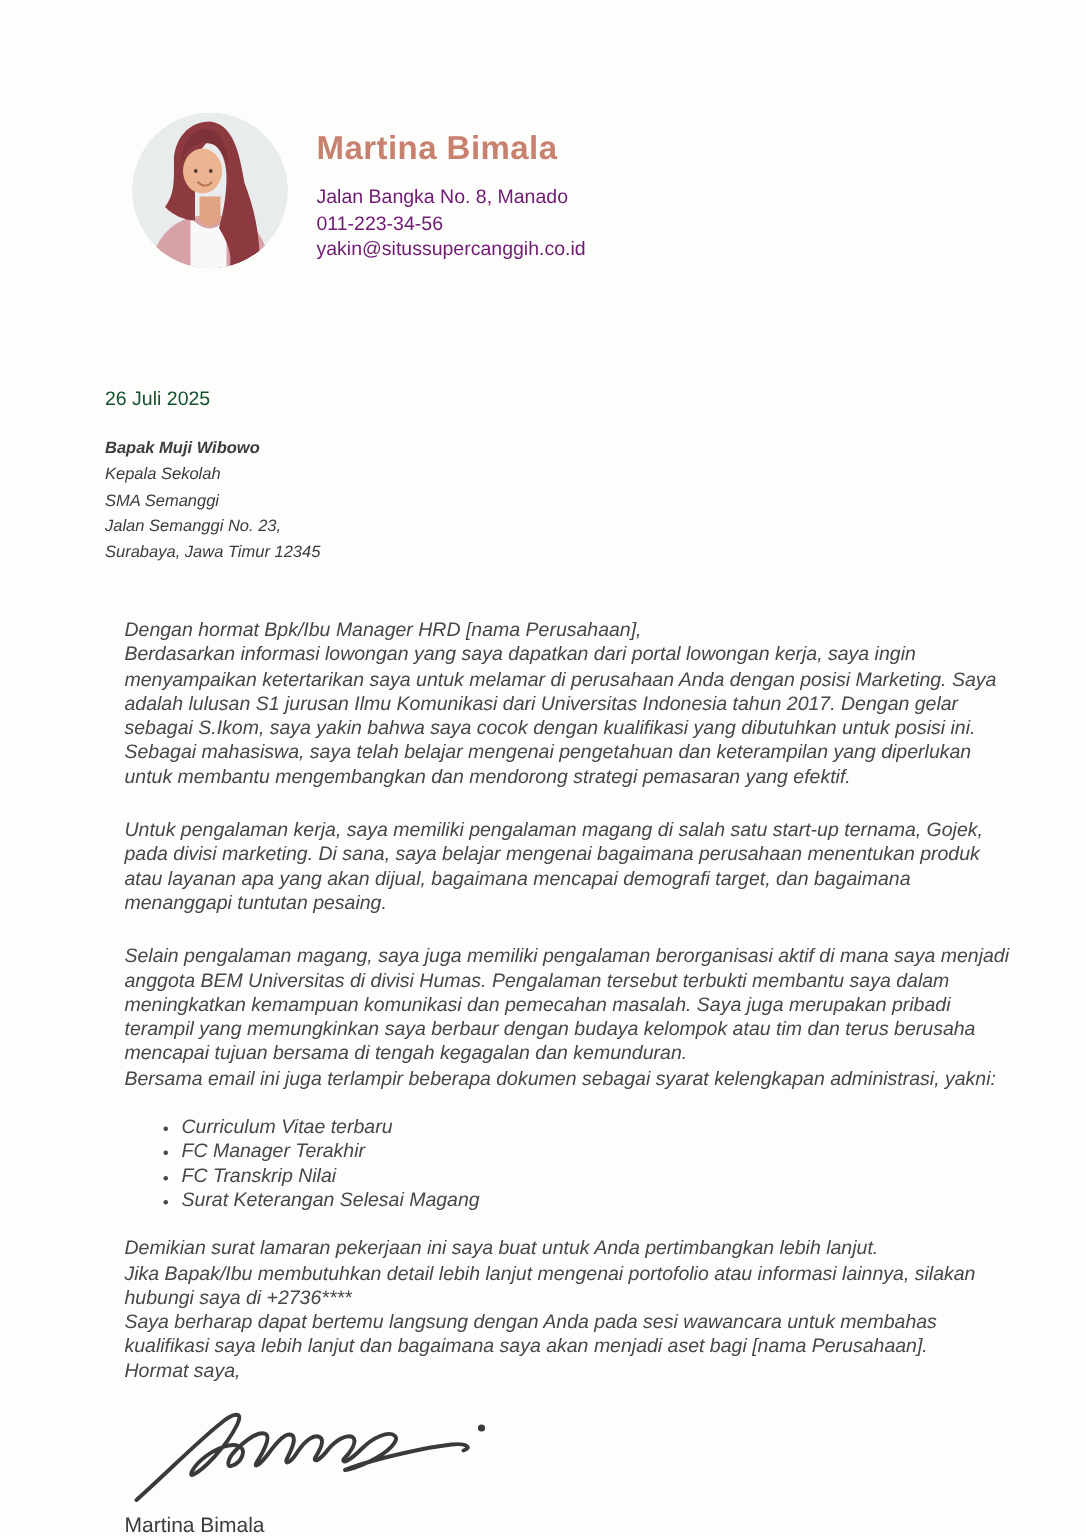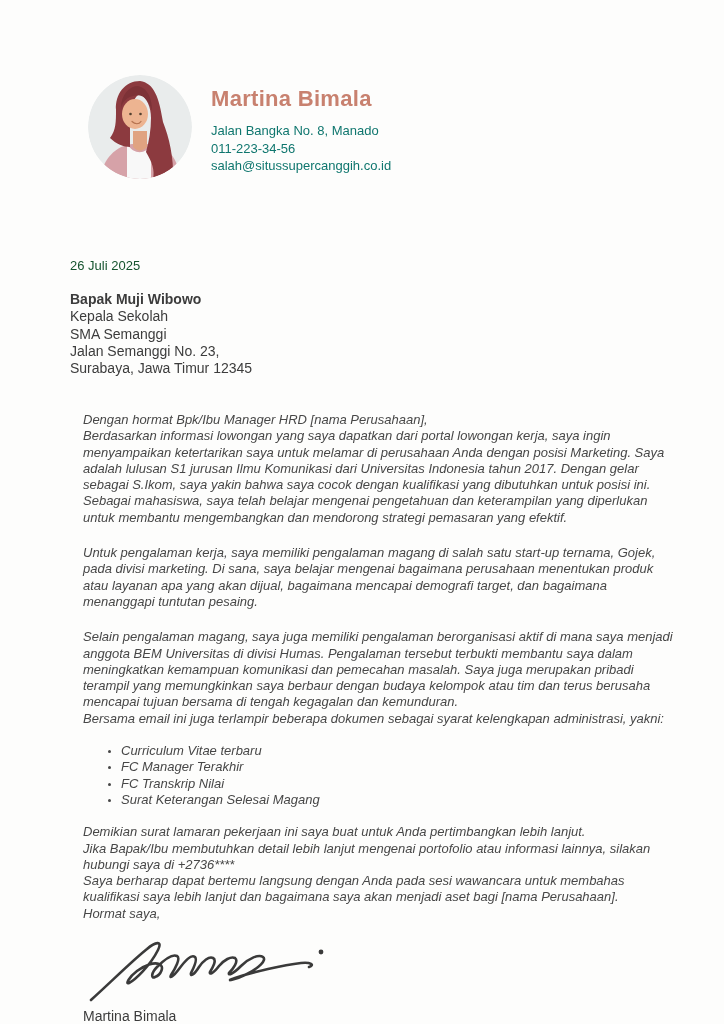--- a/index.html
+++ b/index.html
@@ -43,38 +43,39 @@
   .applicant-name {
     font-size: 22px;
     font-weight: 600;
     letter-spacing: 0.3px;
     color: #c8816f;
     margin: 0 0 10px 0;
   }
   .contact-line {
     font-size: 13px;
     line-height: 17.5px;
-    color: #0f766e;
+    color: #701a75;
   }
 
   
   .letter-date {
     position: absolute;
     top: 258px;
     left: 70px;
     font-size: 13px;
     color: #14532d;
   }
   .recipient {
     position: absolute;
     top: 291px;
     left: 70px;
-    font-size: 14px;
+    font-size: 11px;
     line-height: 17.3px;
     color: #3c3c3c;
+    font-style: italic;
   }
   .recipient-name { font-weight: 700; }
 
   
   .letter-body {
     position: absolute;
     top: 412px;
     left: 83px;
     width: 592px;
     font-style: italic;
@@ -135,21 +136,21 @@
           <circle cx="42.5" cy="39" r="1.3" fill="#52402f"></circle>
           <circle cx="52.5" cy="39" r="1.3" fill="#52402f"></circle>
           <path d="M44 46.5 C47 49.5 51 49.5 53 46.5" stroke="#b5724f" fill="none" stroke-width="1.2" stroke-linecap="round"></path>
         </g>
       </svg>
     </div>
     <div class="header-text">
       <div class="applicant-name">Martina Bimala</div>
       <div class="contact-line">Jalan Bangka No. 8, Manado</div>
       <div class="contact-line">011-223-34-56</div>
-      <div class="contact-line">salah@situssupercanggih.co.id</div>
+      <div class="contact-line">yakin@situssupercanggih.co.id</div>
     </div>
   </div>
 
   <div class="letter-date">26 Juli 2025</div>
 
   <div class="recipient">
     <div class="recipient-name">Bapak Muji Wibowo</div>
     <div>Kepala Sekolah</div>
     <div>SMA Semanggi</div>
     <div>Jalan Semanggi No. 23,</div>

